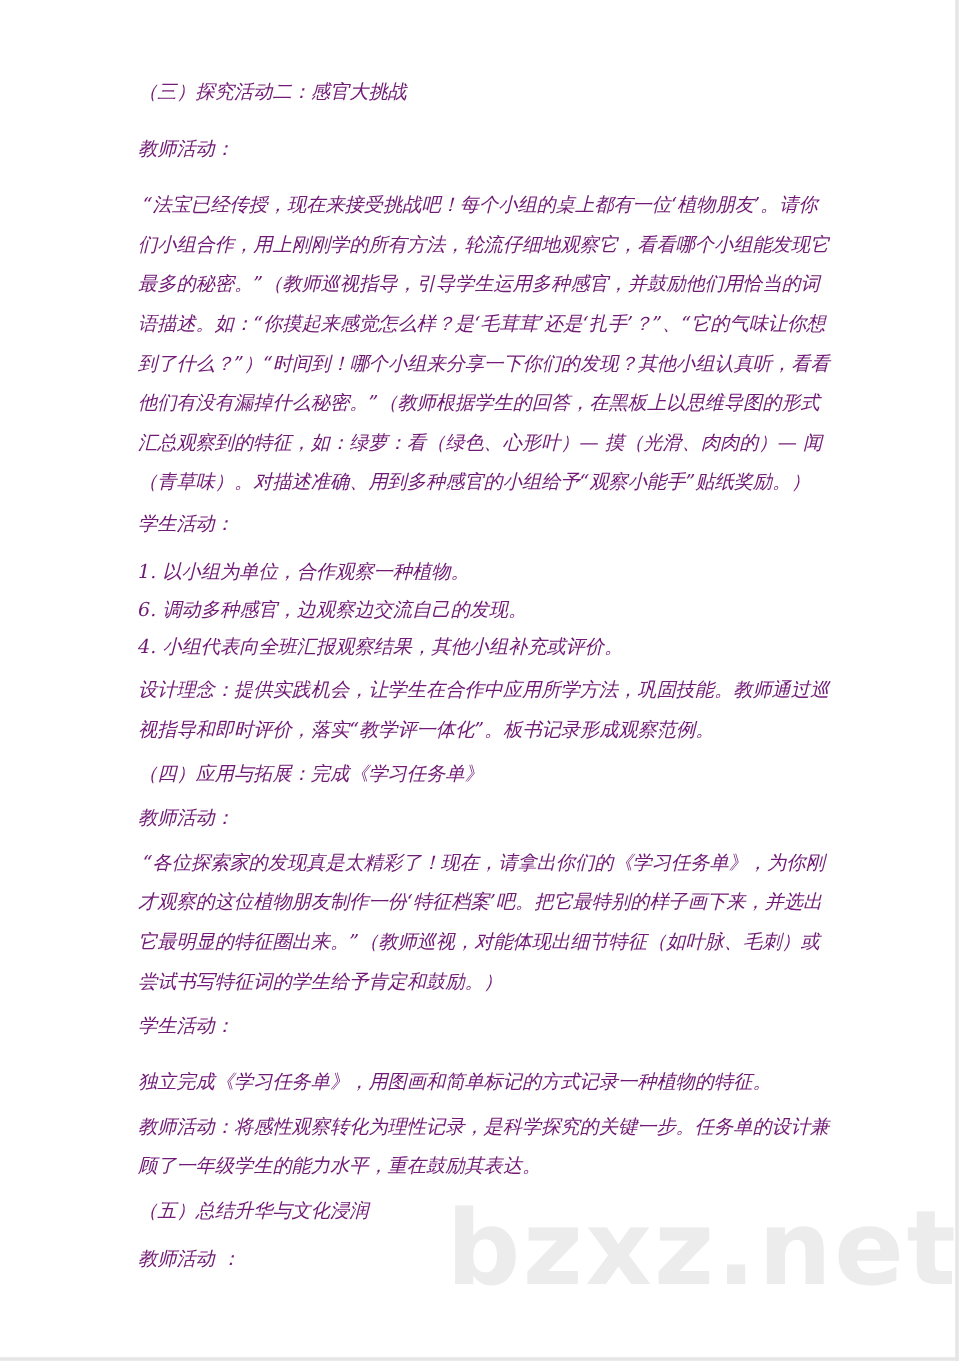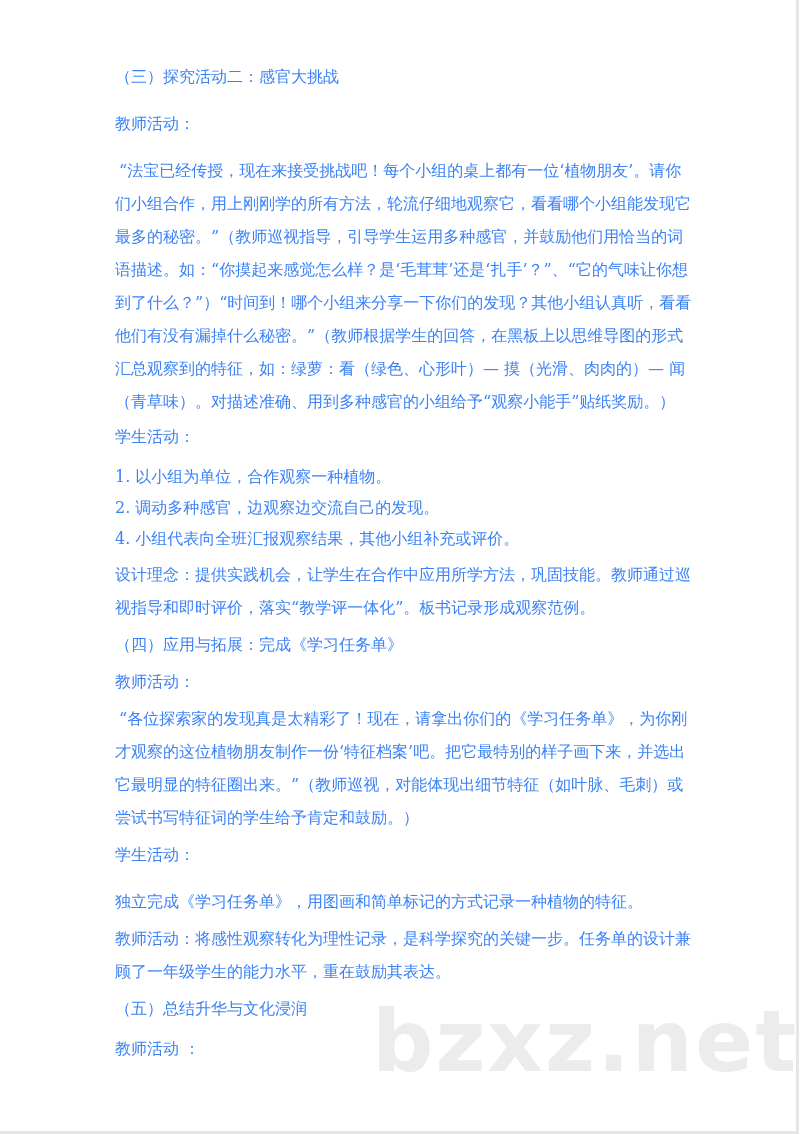--- a/index.html
+++ b/index.html
@@ -6,22 +6,23 @@
   body { width: 800px; height: 1134px; position: relative; overflow: hidden; }
   .page {
     position: absolute; left: 0; top: 0; width: 796px; height: 1131px;
     background: #ffffff;
     border-right: 3px solid #e6e6e6;
     border-bottom: 3px solid #e6e6e6;
   }
   .content {
     position: absolute; left: 115px; top: 60px; width: 577px;
     font-family: "DejaVu Serif", "Liberation Serif", serif;
-    font-size: 16px; color: #3b82f6;
+    font-size: 16px; color: #701a75;
     line-height: 33px;
+    font-style: italic;
   }
   .content p { margin: 0; }
   .heading { margin-top: 0; }
   .label { margin-top: 14px; }
   .para { text-indent: 0; margin-top: 6px; }
   .list-item { margin-top: 0; line-height: 31px; }
   .watermark {
     position: absolute; left: 372px; top: 978px;
     font-family: "DejaVu Sans", "Liberation Sans", sans-serif;
     font-weight: bold; font-size: 86px; letter-spacing: 2px;
@@ -34,21 +35,21 @@
 <body>
 
 <div class="page">
   <div class="content">
 
     <p class="heading" style="margin-top:0">（三）探究活动二：感官大挑战</p>
     <p class="label" style="margin-top:14px">教师活动：</p>
     <p class="para" style="margin-top:14px; text-indent:4px">“法宝已经传授，现在来接受挑战吧！每个小组的桌上都有一位‘植物朋友’。请你们小组合作，用上刚刚学的所有方法，轮流仔细地观察它，看看哪个小组能发现它最多的秘密。”（教师巡视指导，引导学生运用多种感官，并鼓励他们用恰当的词语描述。如：“你摸起来感觉怎么样？是‘毛茸茸’还是‘扎手’？”、“它的气味让你想到了什么？”）“时间到！哪个小组来分享一下你们的发现？其他小组认真听，看看他们有没有漏掉什么秘密。”（教师根据学生的回答，在黑板上以思维导图的形式汇总观察到的特征，如：绿萝：看（绿色、心形叶）— 摸（光滑、肉肉的）— 闻（青草味）。对描述准确、用到多种感官的小组给予“观察小能手”贴纸奖励。）</p>
     <p class="label" style="margin-top:2px">学生活动：</p>
     <p class="list-item" style="margin-top:8px">1. 以小组为单位，合作观察一种植物。</p>
-    <p class="list-item">2. 调动多种感官，边观察边交流自己的发现。</p>
+    <p class="list-item">6. 调动多种感官，边观察边交流自己的发现。</p>
     <p class="list-item">4. 小组代表向全班汇报观察结果，其他小组补充或评价。</p>
     <p class="para" style="margin-top:4px">设计理念：提供实践机会，让学生在合作中应用所学方法，巩固技能。教师通过巡视指导和即时评价，落实“教学评一体化”。板书记录形成观察范例。</p>
 
     <p class="heading" style="margin-top:4px">（四）应用与拓展：完成《学习任务单》</p>
     <p class="label" style="margin-top:4px">教师活动：</p>
     <p class="para" style="margin-top:4px; text-indent:4px">“各位探索家的发现真是太精彩了！现在，请拿出你们的《学习任务单》，为你刚才观察的这位植物朋友制作一份‘特征档案’吧。把它最特别的样子画下来，并选出它最明显的特征圈出来。”（教师巡视，对能体现出细节特征（如叶脉、毛刺）或尝试书写特征词的学生给予肯定和鼓励。）</p>
     <p class="label" style="margin-top:4px">学生活动：</p>
     <p class="para" style="margin-top:14px">独立完成《学习任务单》，用图画和简单标记的方式记录一种植物的特征。</p>
     <p class="para" style="margin-top:4px">教师活动：将感性观察转化为理性记录，是科学探究的关键一步。任务单的设计兼顾了一年级学生的能力水平，重在鼓励其表达。</p>
 

